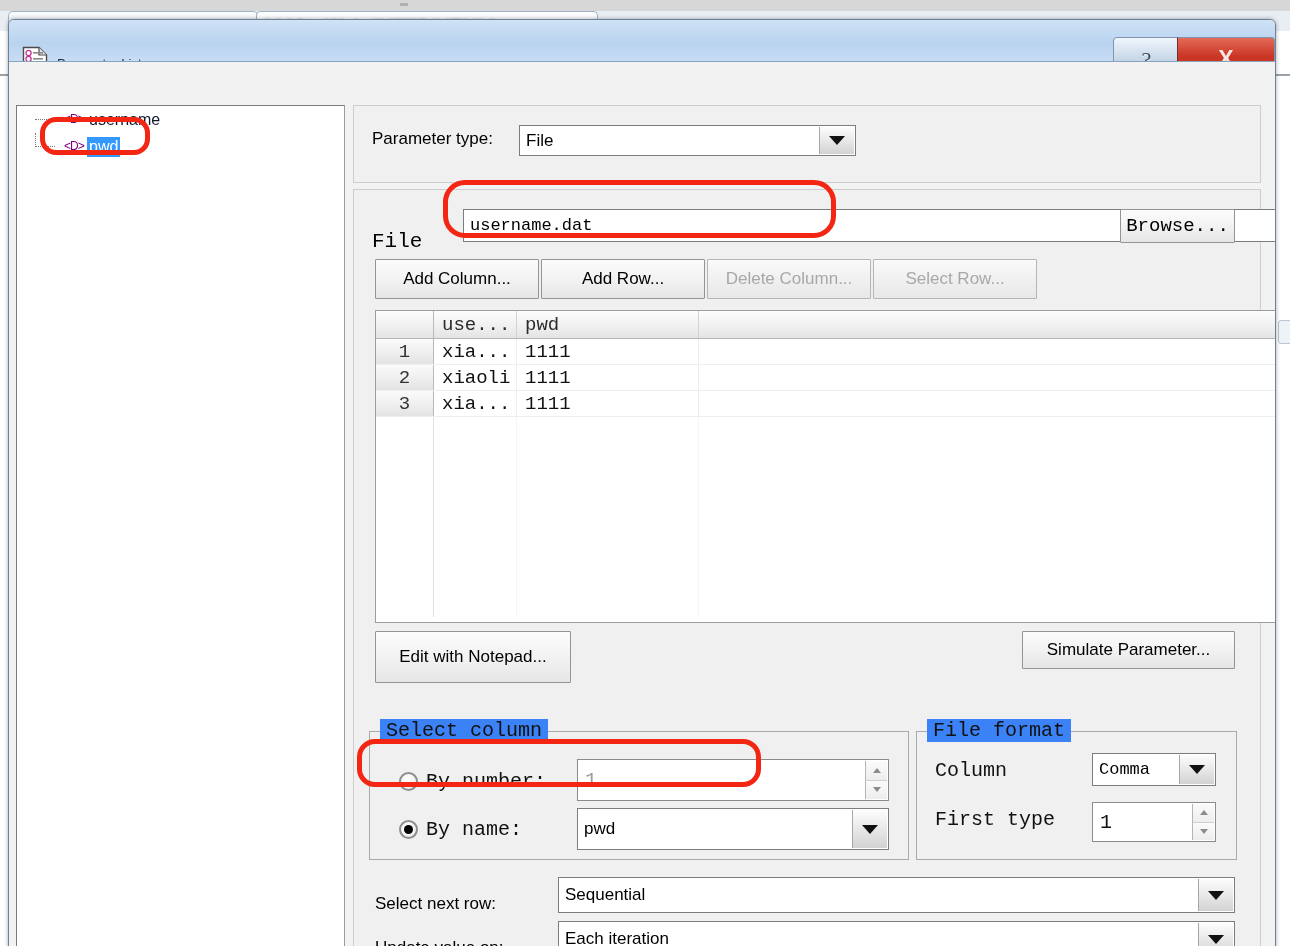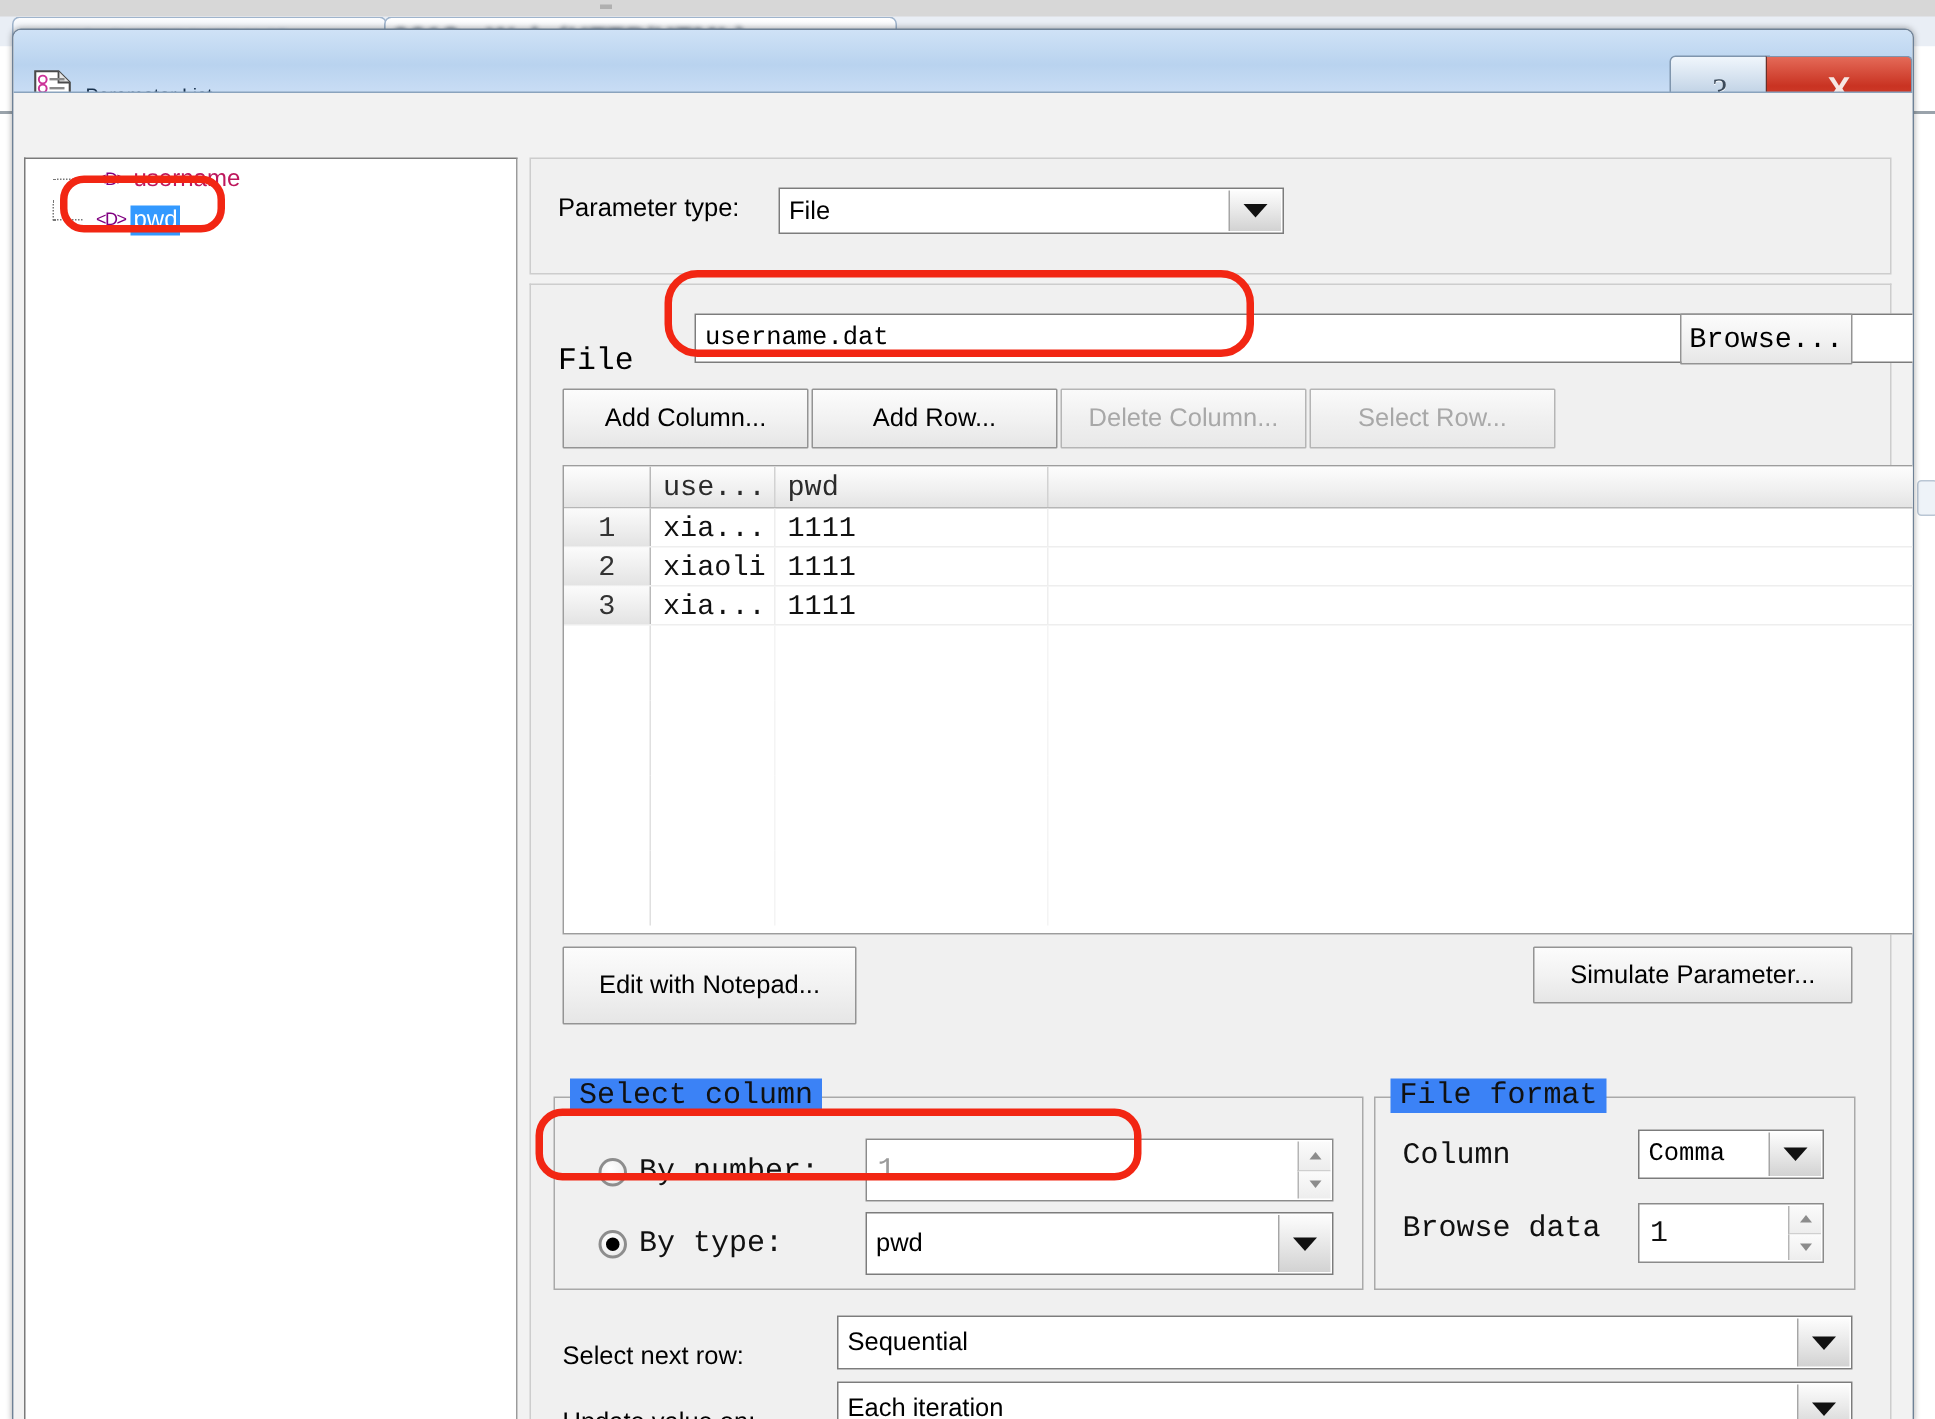--- a/index.html
+++ b/index.html
@@ -72,21 +72,21 @@
     overflow:hidden;
   }
   .tree-item{position:relative;height:27px;display:flex;align-items:center;padding-left:40px;}
   .tree-dots{position:absolute;left:18px;top:13px;width:20px;border-top:1px dotted #777;}
   .tree-vline{position:absolute;left:18px;top:0;height:14px;border-left:1px dotted #777;}
   .param-icon{
     position:absolute;left:47px;top:6px;font-size:12px;color:#800080;
     font-family:"Liberation Sans",sans-serif;letter-spacing:-1px;
   }
   .tree-label{
-    margin-left:30px;font-size:16px;color:#be185d;
+    margin-left:30px;font-size:16px;color:#0f172a;
     font-family:"Liberation Sans",sans-serif;padding:1px 2px;white-space:nowrap;
   }
   .tree-label.sel{background:#3399ff;color:#ffffff;}
 
   
   .content{position:absolute;left:344px;top:43px;width:908px;height:885px;}
 
   .group{
     position:absolute;border:1px solid #c9c9c9;background:#f2f2f2;
     border-top-color:#d9d9d9;
@@ -395,39 +395,39 @@
                   <i class="tri-up"></i>
                 </div>
               <div>
                   <i class="tri-dn"></i>
                 </div>
             </span>
           </div>
           <span class="radio rb-name">
               <i class="dot"></i>
             </span>
-          <span class="rl rl-name">By  type:</span>
+          <span class="rl rl-name">By  name:</span>
           <div class="combo cb-byname">
             <span class="val">pwd</span>
             <span class="combo-arrow">
                 <i class="arrow-dn"></i>
               </span>
           </div>
         </div>
 
         <div class="fs fs-fileformat">
           <span class="fs-legend">File format</span>
           <span class="ff-lbl ff-col">Column</span>
           <div class="combo cb-column mono">
             <span class="val">Comma</span>
             <span class="combo-arrow">
                 <i class="arrow-dn"></i>
               </span>
           </div>
-          <span class="ff-lbl ff-first">Browse data</span>
+          <span class="ff-lbl ff-first">First type</span>
           <div class="spin sp-firstdata">
             <span class="val">1</span>
             <span class="spin-btns">
               <div>
                   <i class="tri-up"></i>
                 </div>
               <div>
                   <i class="tri-dn"></i>
                 </div>
             </span>

